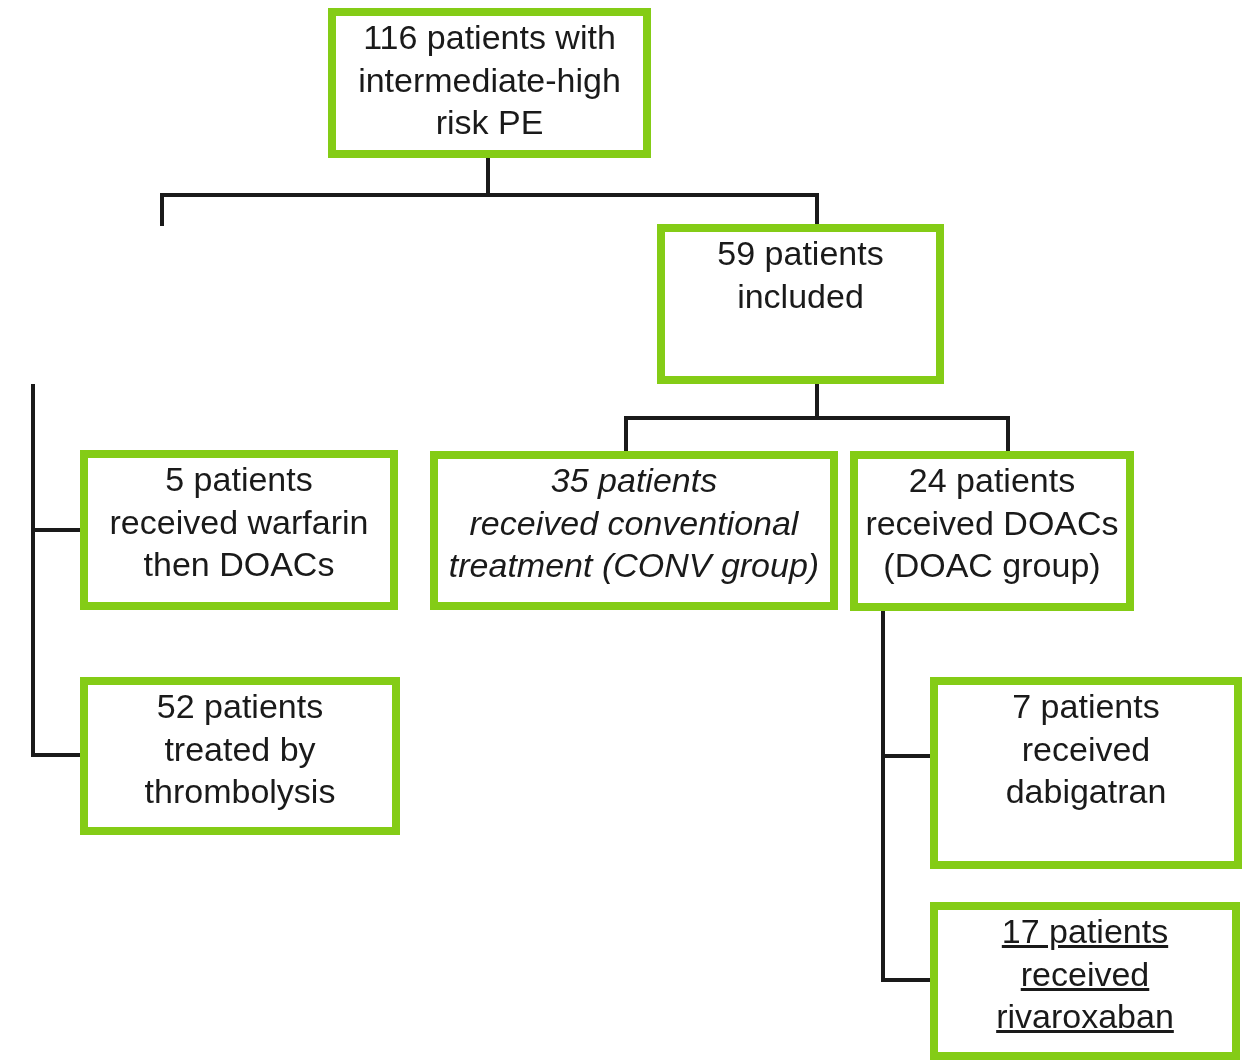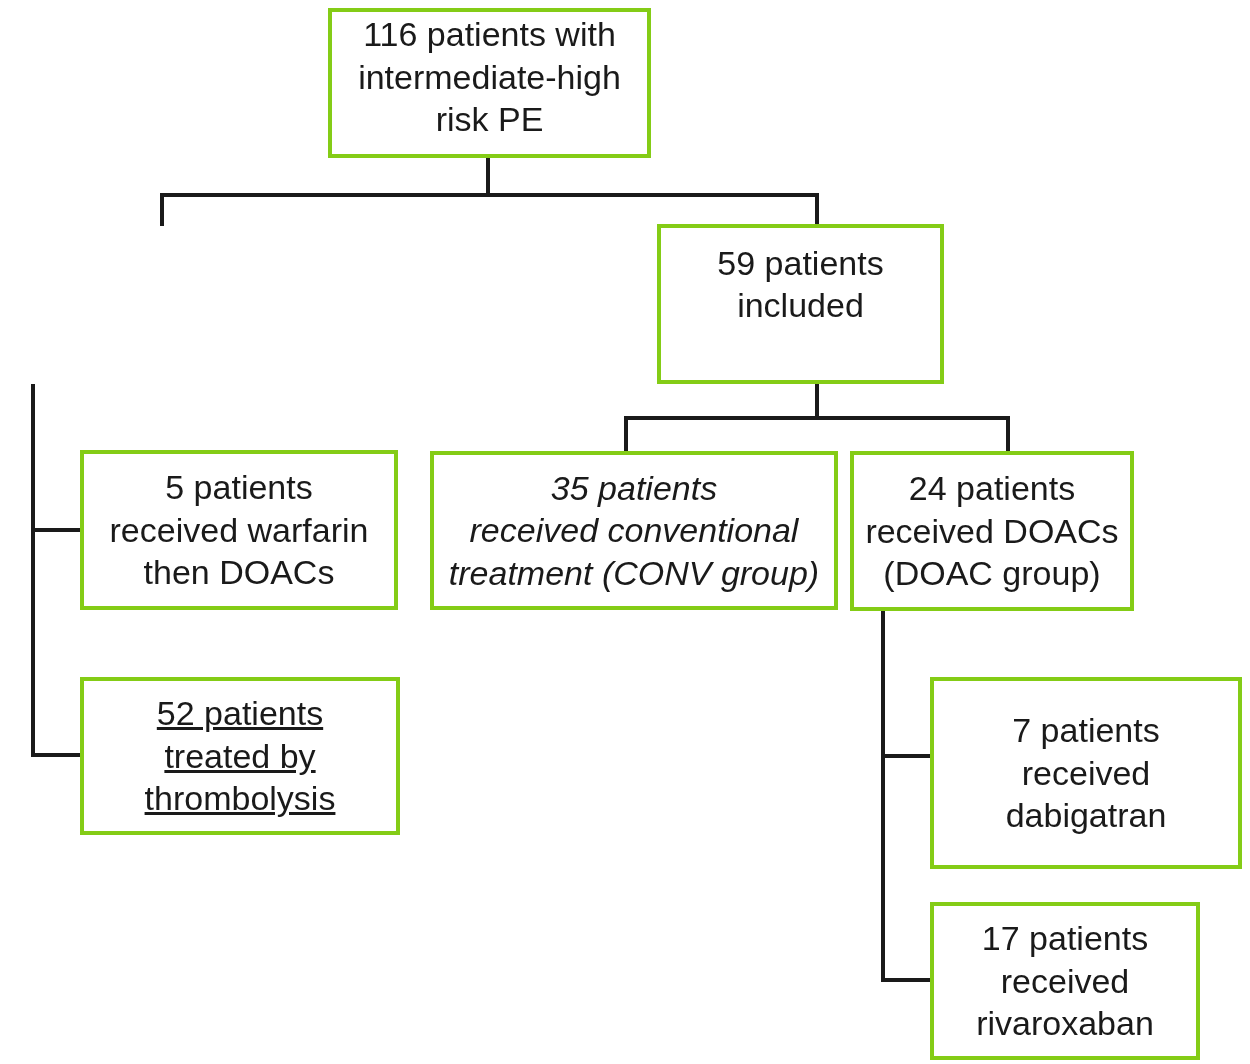--- a/index.html
+++ b/index.html
@@ -13,23 +13,23 @@
     height: 1064px;
     background: #ffffff;
     font-family: "Liberation Sans", "DejaVu Sans", sans-serif;
     color: #1a1a1a;
     overflow: hidden;
   }
   .node {
     position: absolute;
     box-sizing: border-box;
     background: #ffffff;
-    border: 4px solid #84cc16;
+    border: 8px solid #84cc16;
     display: flex;
-    align-items: center;
+    align-items: flex-start;
     justify-content: center;
     text-align: center;
   }
   .node-text {
     white-space: pre-line;
     font-size: 34px;
     line-height: 1.25;
     color: #1a1a1a;
   }
   .pad-up-lg { padding-bottom: 40px; }
@@ -87,31 +87,31 @@
 received conventional
 treatment (CONV group)</span>
   </div>
 
   <div class="node" style="left:850px; top:451px; width:284px; height:160px;">
     <span class="node-text">24 patients
 received DOACs
 (DOAC group)</span>
   </div>
 
-  <div class="node" style="left:80px; top:677px; width:320px; height:158px;text-decoration:underline;">
+  <div class="node" style="left:80px; top:677px; width:320px; height:158px;">
     <span class="node-text">52 patients
 treated by
 thrombolysis</span>
   </div>
 
   <div class="node" style="left:930px; top:677px; width:312px; height:192px;">
     <span class="node-text">7 patients
 received
 dabigatran</span>
   </div>
 
-  <div class="node" style="left:930px; top:902px; width:270px; height:158px;">
+  <div class="node" style="left:930px; top:902px; width:310px; height:158px;text-decoration:underline;">
     <span class="node-text">17 patients
 received
 rivaroxaban</span>
   </div>
 
 </div>
 
 </body></html>

